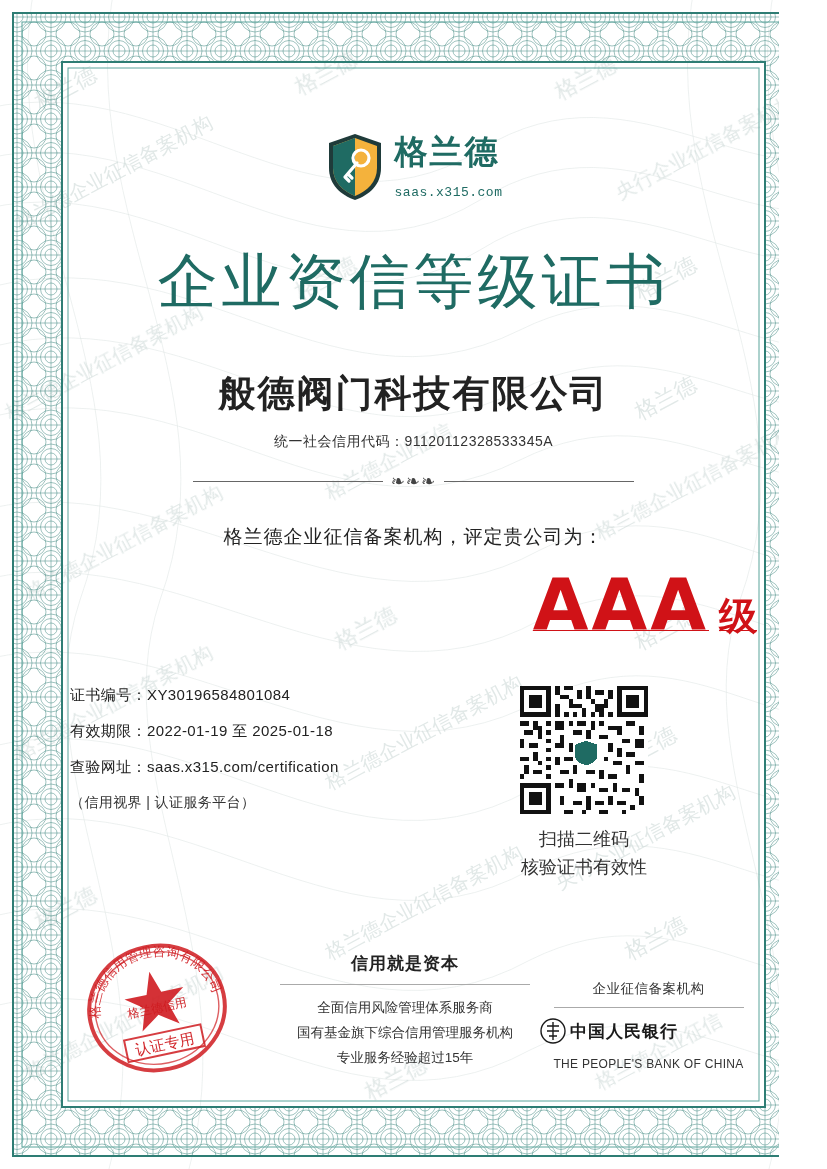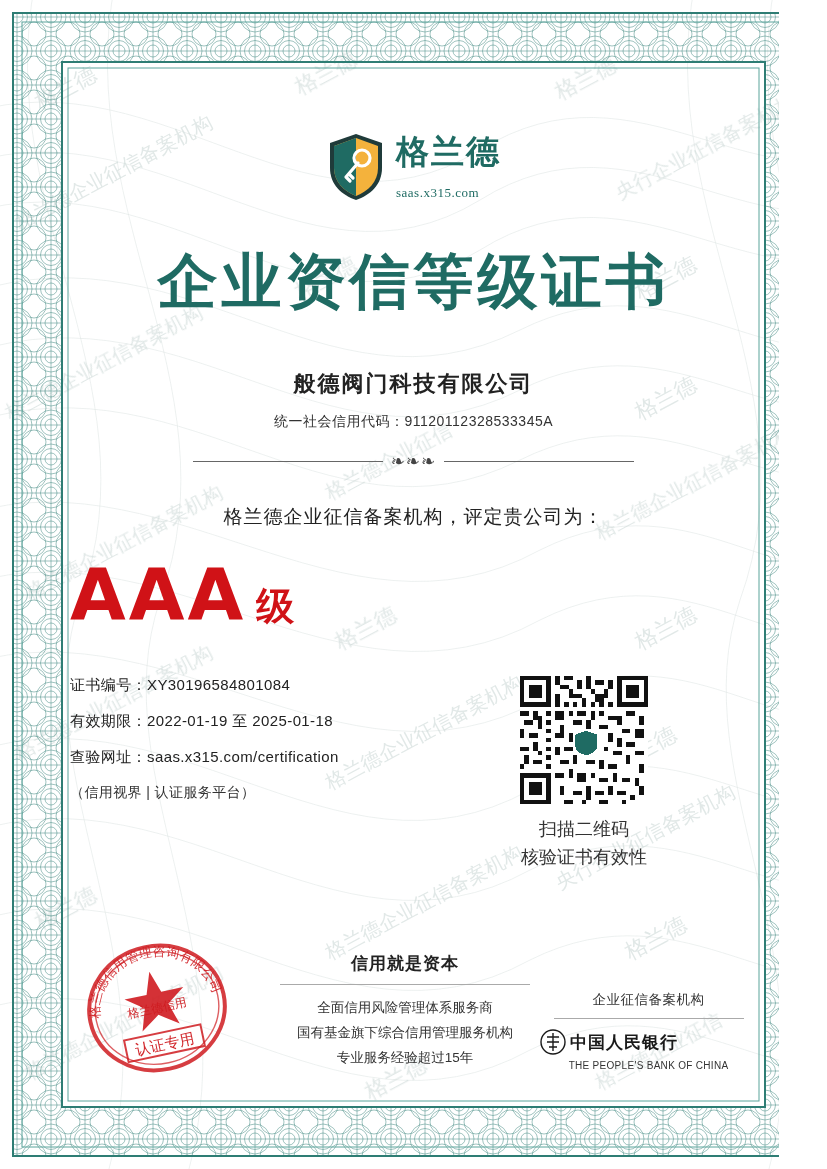--- a/index.html
+++ b/index.html
@@ -51,41 +51,41 @@
     line-height: 1;
   }
   .logo-name {
     font-family: "Liberation Sans", sans-serif;
     font-size: 33px;
     font-weight: bold;
     color: #1f6b63;
     letter-spacing: 2px;
   }
   .logo-url {
-    font-family: Liberation Serif, serif;
+    font-family: Liberation Mono, monospace;
     font-size: 13px;
     color: #1f6b63;
     letter-spacing: 0.5px;
     margin-top: 18px;
   }
 
   .cert-title {
     margin-top: 36px;
     text-align: center;
     font-size: 60px;
-    font-weight: bold;
+    font-weight: normal;
     letter-spacing: 4px;
     color: #1f6b63;
     font-family: "DejaVu Sans", "Liberation Sans", sans-serif;
   }
 
   .company-name {
     margin-top: 46px;
     text-align: center;
-    font-size: 22px;
+    font-size: 37px;
     font-weight: bold;
     color: #222222;
     letter-spacing: 2px;
   }
   .company-code {
     margin-top: 14px;
     text-align: center;
     font-size: 14px;
     color: #333333;
     letter-spacing: 0.5px;
@@ -112,23 +112,24 @@
 
   .statement {
     margin-top: 34px;
     text-align: center;
     font-size: 19px;
     color: #222222;
     letter-spacing: 1px;
   }
 
   .grade {
-    margin-top: 22px;
-    text-align: left;
+    margin-top: 12px;
+    text-align: right;
     color: #d01217;
+    text-decoration: underline;
   }
   .grade .aaa {
     font-size: 72px;
     font-weight: bold;
     letter-spacing: 3px;
     font-family: "DejaVu Sans", "Liberation Sans", sans-serif;
   }
   .grade .lvl {
     font-size: 38px;
     font-weight: bold;
@@ -238,22 +239,22 @@
     gap: 4px;
     font-family: Liberation Mono, monospace;
   }
   .bank-name {
     font-size: 17px;
     font-weight: bold;
     color: #1a1a1a;
     letter-spacing: 1px;
   }
   .bank-en {
-    margin-top: 5px;
-    font-size: 10px;
+    margin-top: 13px;
+    font-size: 12px;
     color: #333333;
     letter-spacing: 0.3px;
   }
 </style>
 </head>
 <body>
 
 <div class="certificate">
 
   <svg class="bg-svg" viewBox="0 0 827 1169" preserveAspectRatio="none" aria-hidden="true">

